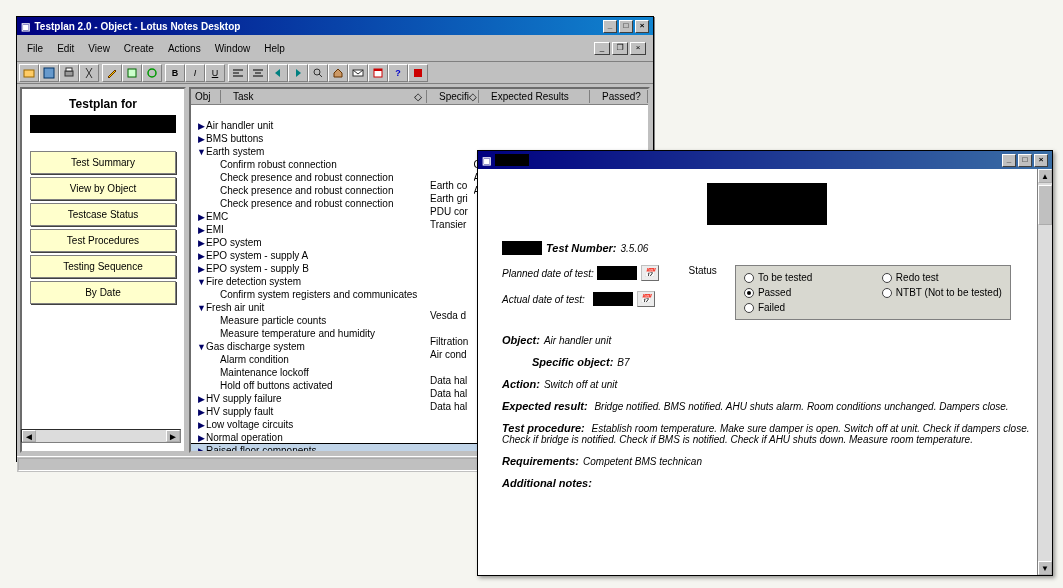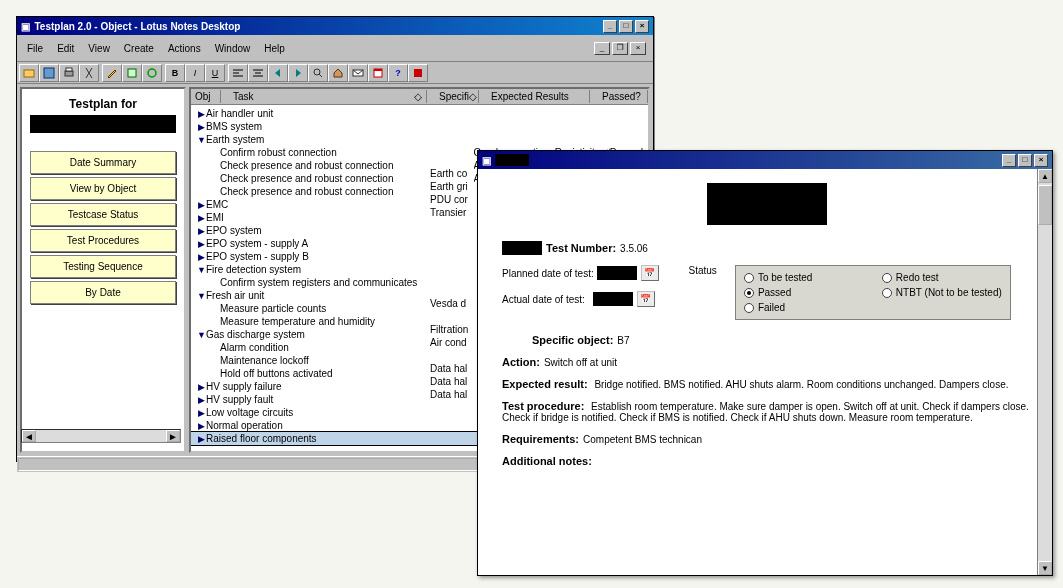--- a/index.html
+++ b/index.html
@@ -21,41 +21,41 @@
   .workarea { display:flex; height:calc(100% - 72px); background:#c0c0c0; }
   .leftpane { width:166px; background:#fff; border:2px inset #c0c0c0; margin:3px 0 3px 3px; padding:8px; overflow:hidden;}
   .leftpane h3 { font-size:12px; font-weight:bold; text-align:center; margin-bottom:4px; }
   .redact-left { background:#000; height:18px; width:100%; margin-bottom:18px; }
   .navbtn { display:block; width:100%; background:#ffffcc; border:1px solid #808080; padding:5px 2px; margin-bottom:3px; text-align:center; font-size:10px; box-shadow:1px 1px 0 #404040;}
 
   .rightpane { flex:1; background:#fff; border:2px inset #c0c0c0; margin:3px 3px 3px 3px; display:flex; flex-direction:column; overflow:hidden;}
   .colhead { display:flex; background:#c0c0c0; border-bottom:1px solid #808080; height:16px; align-items:center;gap:8px; }
   .colhead div { border-right:1px solid #808080; padding:1px 4px; white-space:nowrap; overflow:hidden; }
   .c-obj{width:30px;} .c-task{width:198px;} .c-spec{width:44px;} .c-exp{flex:1;} .c-pass{width:50px;}
-  .tree { flex:1; overflow:auto; padding:2px 0; }
+  .tree { flex:1; overflow:auto; padding:14px 0; }
   .row { display:flex; align-items:center; height:13px; padding:0 2px; white-space:nowrap; }
   .row.sel { background:#c0d4e8; outline:1px solid #000;}
   .tw { display:inline-block; width:9px; text-align:center; color:#006; font-size:9px;}
   .ind0{padding-left:4px;} .ind1{padding-left:18px;}
   .row .t-task{display:inline-block; width:210px; overflow:hidden; vertical-align:top;}
   .row .t-spec{display:inline-block; width:48px; overflow:hidden;margin-top:42px;}
   .row .t-exp{display:inline-block; width:150px; overflow:hidden;}
   .row .t-pass{display:inline-block; width:40px;}
   .statusbar { height:16px; background:#c0c0c0; border-top:1px solid #fff; display:flex; }
   .statusbar div{ border:1px inset #fff; margin:1px; padding:0 4px; }
   .hscroll{ position:absolute; bottom:18px; left:4px; width:160px; height:14px; background:#c0c0c0; border:1px inset #808080; display:flex; }
   .hscroll .arr{width:14px;background:#c0c0c0;border:1px outset #fff;display:flex;align-items:center;justify-content:center;}
   .hscroll .track{flex:1;background:#dcdcdc;}
 
   
   .dialog { position:absolute; top:150px; left:477px; width:576px; height:426px; border:1px solid #000; background:#fff; box-shadow:2px 2px 4px rgba(0,0,0,.4);}
   .dialog .titlebar{background:linear-gradient(to right,#000080,#3a6ea5);}
   .dlgbody { height:calc(100% - 18px); overflow:auto; padding:14px 20px 10px 24px; position:relative;}
   .dlg-redact-top { background:#000; width:120px; height:42px; margin:0 auto 16px auto; }
-  .dlg-row { margin-bottom:10px; display:flex; align-items:center; flex-wrap:wrap; }
+  .dlg-row { margin-bottom:10px; display:flex; align-items:center; flex-wrap:wrap;font-style:italic; }
   .dlg-row b { font-size:11px; font-weight:bold; margin-right:4px;}
   .dlg-row .val { font-size:10px; }
   .mini-redact{ background:#000; width:40px; height:14px; display:inline-block; vertical-align:middle; margin-right:4px;}
   .calbtn{ width:18px; height:16px; border:1px outset #c0c0c0; background:#ececec; display:inline-flex; align-items:center;justify-content:center; font-size:9px;}
   .statusbox { border:1px solid #808080; background:#d8d8d0; padding:6px 8px; display:grid; grid-template-columns:1fr 1fr; gap:4px 18px; margin-left:auto; }
   .radio{ display:flex; align-items:center; gap:4px; font-size:10px;}
   .radio .dot{width:10px;height:10px;border:1px solid #404040;border-radius:50%;background:#fff;display:inline-flex;align-items:center;justify-content:center;}
   .radio .dot.sel::after{content:"";width:4px;height:4px;background:#000;border-radius:50%;}
   .vscroll{position:absolute; right:0; top:18px; bottom:0; width:15px; background:#c0c0c0; border-left:1px solid #808080; display:flex; flex-direction:column;}
   .vscroll .arr{height:14px;background:#c0c0c0;border:1px outset #fff;display:flex;align-items:center;justify-content:center;font-size:8px;}
@@ -187,21 +187,21 @@
         <svg viewBox="0 0 12 12">
           <rect x="2" y="2" width="8" height="8" fill="#cc0000"></rect>
         </svg>
       </div>
   </div>
 
   <div class="workarea">
     <div class="leftpane">
       <h3>Testplan for</h3>
       <div class="redact-left"></div>
-      <button class="navbtn">Date Summary</button>
+      <button class="navbtn">Test Summary</button>
       <button class="navbtn">View by Object</button>
       <button class="navbtn">Testcase Status</button>
       <button class="navbtn">Test Procedures</button>
       <button class="navbtn">Testing Sequence</button>
       <button class="navbtn">By Date</button>
     </div>
 
     <div class="rightpane">
       <div class="colhead">
         <div class="c-obj">Obj</div>
@@ -210,21 +210,21 @@
         <div class="c-exp">Expected Results</div>
         <div class="c-pass">Passed?</div>
       </div>
       <div class="tree" id="tree">
           <div class="row">
             <span class="ind0"><span class="tw">▶</span><span class="t-task">Air handler unit</span></span>
             <span class="t-spec"></span>
             <span class="t-exp"></span>
           </div>
           <div class="row">
-            <span class="ind0"><span class="tw">▶</span><span class="t-task">BMS system</span></span>
+            <span class="ind0"><span class="tw">▶</span><span class="t-task">BMS buttons</span></span>
             <span class="t-spec"></span>
             <span class="t-exp"></span>
           </div>
           <div class="row">
             <span class="ind0"><span class="tw">▼</span><span class="t-task">Earth system</span></span>
             <span class="t-spec"></span>
             <span class="t-exp"></span>
           </div>
           <div class="row">
             <span class="ind1"><span class="tw"></span><span class="t-task">Confirm robust connection</span></span>
@@ -411,20 +411,24 @@
               <span>NTBT (Not to be tested)</span>
             </div>
             <div class="radio">
               <span class="dot"></span>
               <span>Failed</span>
             </div>
           </div>
       </div>
     </div>
 
+    <div class="dlg-row">
+        <b>Object:</b> 
+        <span class="val">Air handler unit</span>
+      </div>
     <div class="dlg-row" style="padding-left:30px">
         <b>Specific object:</b> 
         <span class="val">B7</span>
       </div>
     <div class="dlg-row">
         <b>Action:</b> 
         <span class="val">Switch off at unit</span>
       </div>
     <div class="dlg-row" style="display:block"><b>Expected result:</b> <span class="val">Bridge notified. BMS notified. AHU shuts alarm. Room conditions unchanged. Dampers close.</span></div>
     <div class="dlg-row" style="display:block"><b>Test procedure:</b> <span class="val">Establish room temperature. Make sure damper is open. Switch off at unit. Check if dampers close. Check if bridge is notified.  Check if BMS is notified. Check if AHU shuts down.  Measure room temperature.</span></div>

